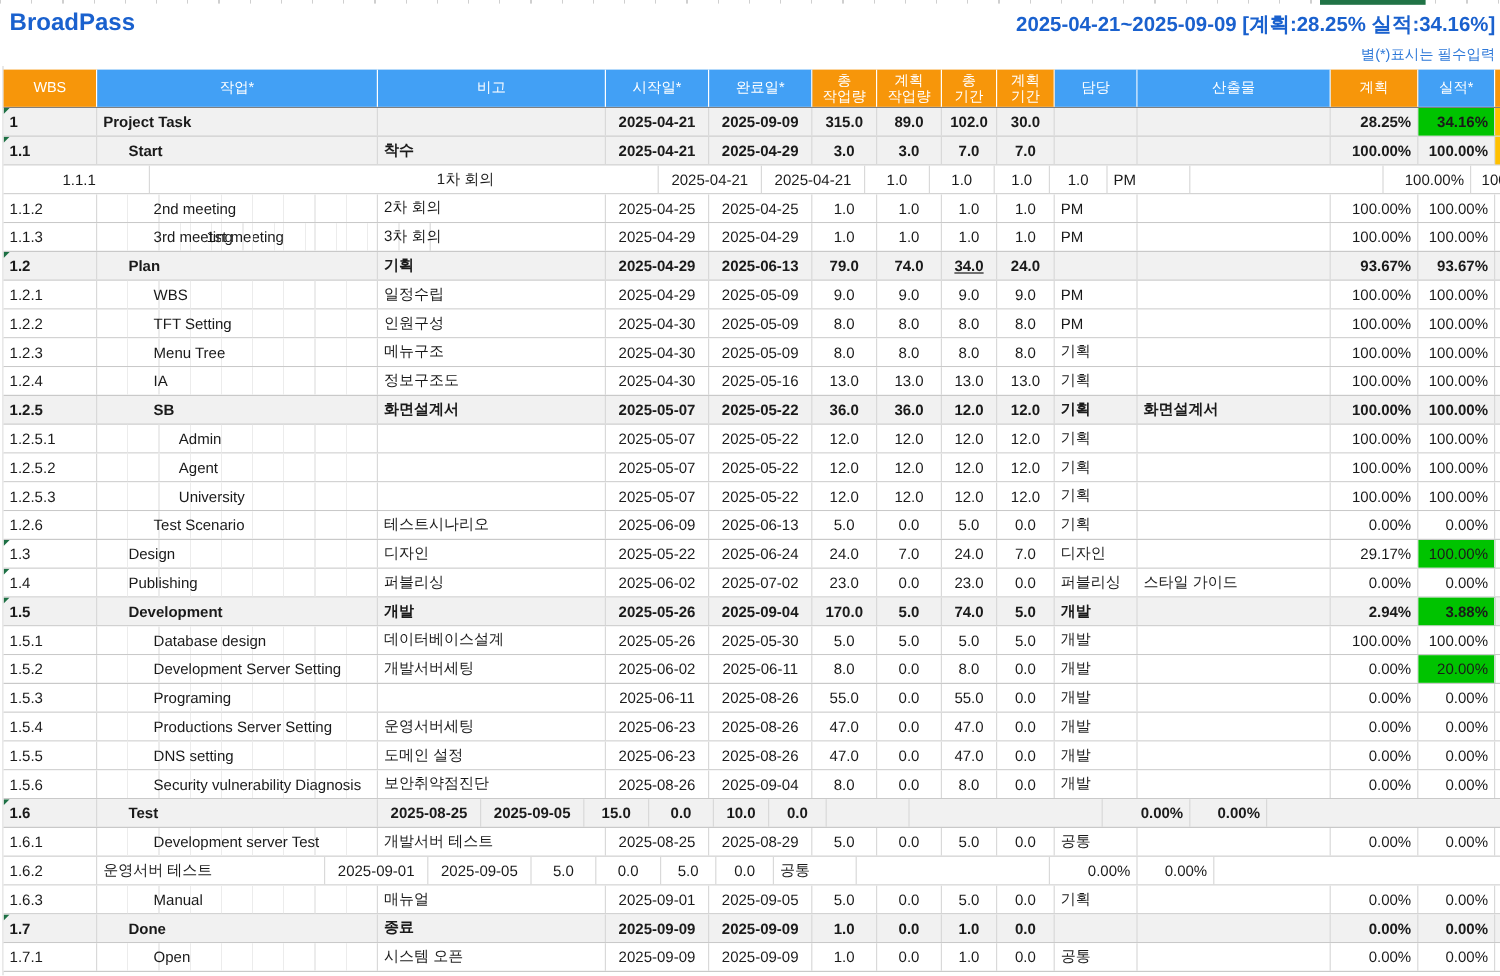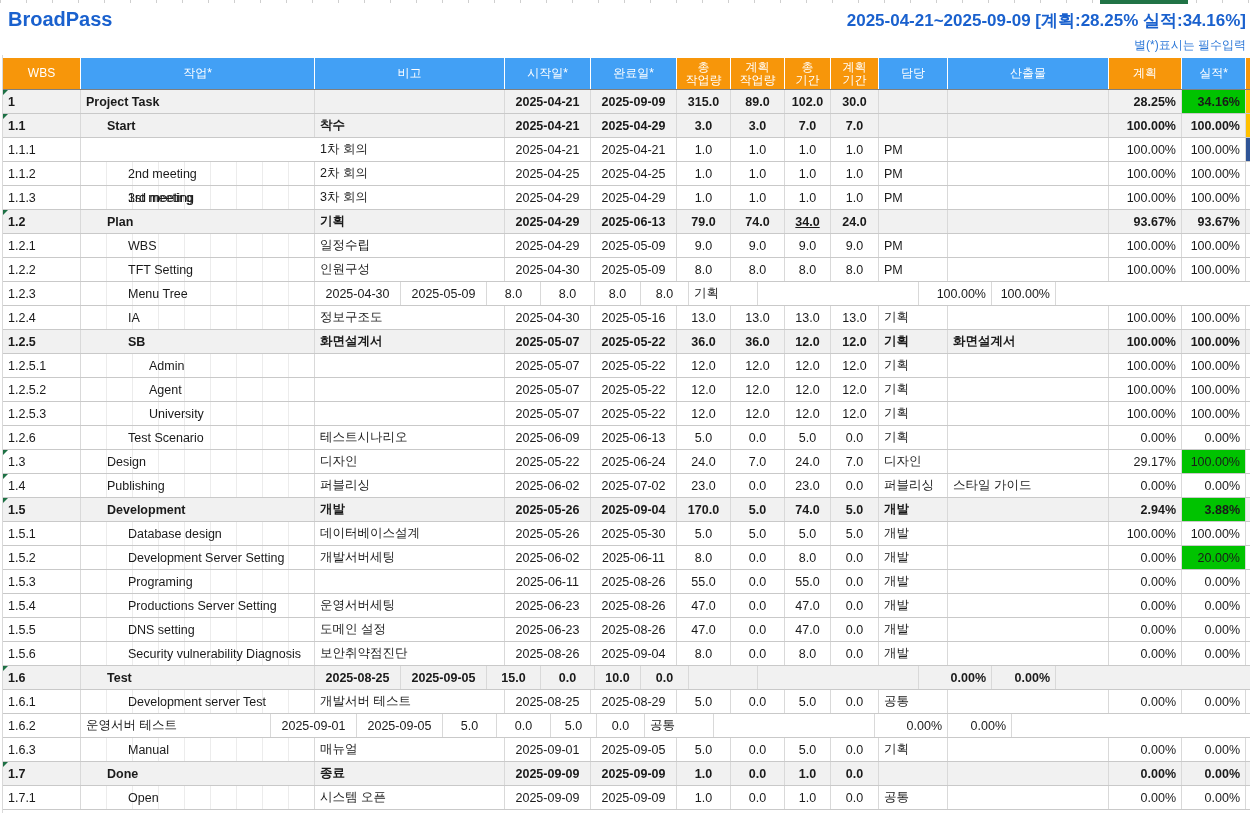--- a/index.html
+++ b/index.html
@@ -94,21 +94,21 @@
           <div class="cell center" style="width: 54px;">3.0</div>
           <div class="cell center" style="width: 46px;">7.0</div>
           <div class="cell center" style="width: 48px;">7.0</div>
           <div class="cell left" style="width: 69px;"></div>
           <div class="cell left" style="width: 161px;"></div>
           <div class="cell right" style="width: 73px;">100.00%</div>
           <div class="cell right" style="width: 64px;">100.00%</div>
           <div class="cell marker" style="width: 4px; background: rgb(255, 192, 0);"></div>
         </div>
         <div class="row">
-          <div class="cell left" style="width: 78px;">1.1.1</div>
+          <div class="cell left" style="width: 78px; margin-left: 44px;">1.1.1</div>
           <div class="cell left task" style="width: 234px; padding-left: 47px; margin-top: 48px;">1st meeting</div>
           <div class="cell left" style="width: 190px;">1차 회의</div>
           <div class="cell center" style="width: 86px;">2025-04-21</div>
           <div class="cell center" style="width: 86px;">2025-04-21</div>
           <div class="cell center" style="width: 54px;">1.0</div>
           <div class="cell center" style="width: 54px;">1.0</div>
           <div class="cell center" style="width: 46px;">1.0</div>
           <div class="cell center" style="width: 48px;">1.0</div>
           <div class="cell left" style="width: 69px;">PM</div>
           <div class="cell left" style="width: 161px;"></div>
@@ -192,20 +192,21 @@
           <div class="cell center" style="width: 48px;">8.0</div>
           <div class="cell left" style="width: 69px;">PM</div>
           <div class="cell left" style="width: 161px;"></div>
           <div class="cell right" style="width: 73px;">100.00%</div>
           <div class="cell right" style="width: 64px;">100.00%</div>
           <div class="cell marker" style="width: 4px;"></div>
         </div>
         <div class="row">
           <div class="cell left" style="width: 78px;">1.2.3</div>
           <div class="cell left task" style="width: 234px; padding-left: 47px;">Menu Tree</div>
+          <div class="cell left" style="width: 190px;">메뉴구조</div>
           <div class="cell center" style="width: 86px;">2025-04-30</div>
           <div class="cell center" style="width: 86px;">2025-05-09</div>
           <div class="cell center" style="width: 54px;">8.0</div>
           <div class="cell center" style="width: 54px;">8.0</div>
           <div class="cell center" style="width: 46px;">8.0</div>
           <div class="cell center" style="width: 48px;">8.0</div>
           <div class="cell left" style="width: 69px;">기획</div>
           <div class="cell left" style="width: 161px;"></div>
           <div class="cell right" style="width: 73px;">100.00%</div>
           <div class="cell right" style="width: 64px;">100.00%</div>

